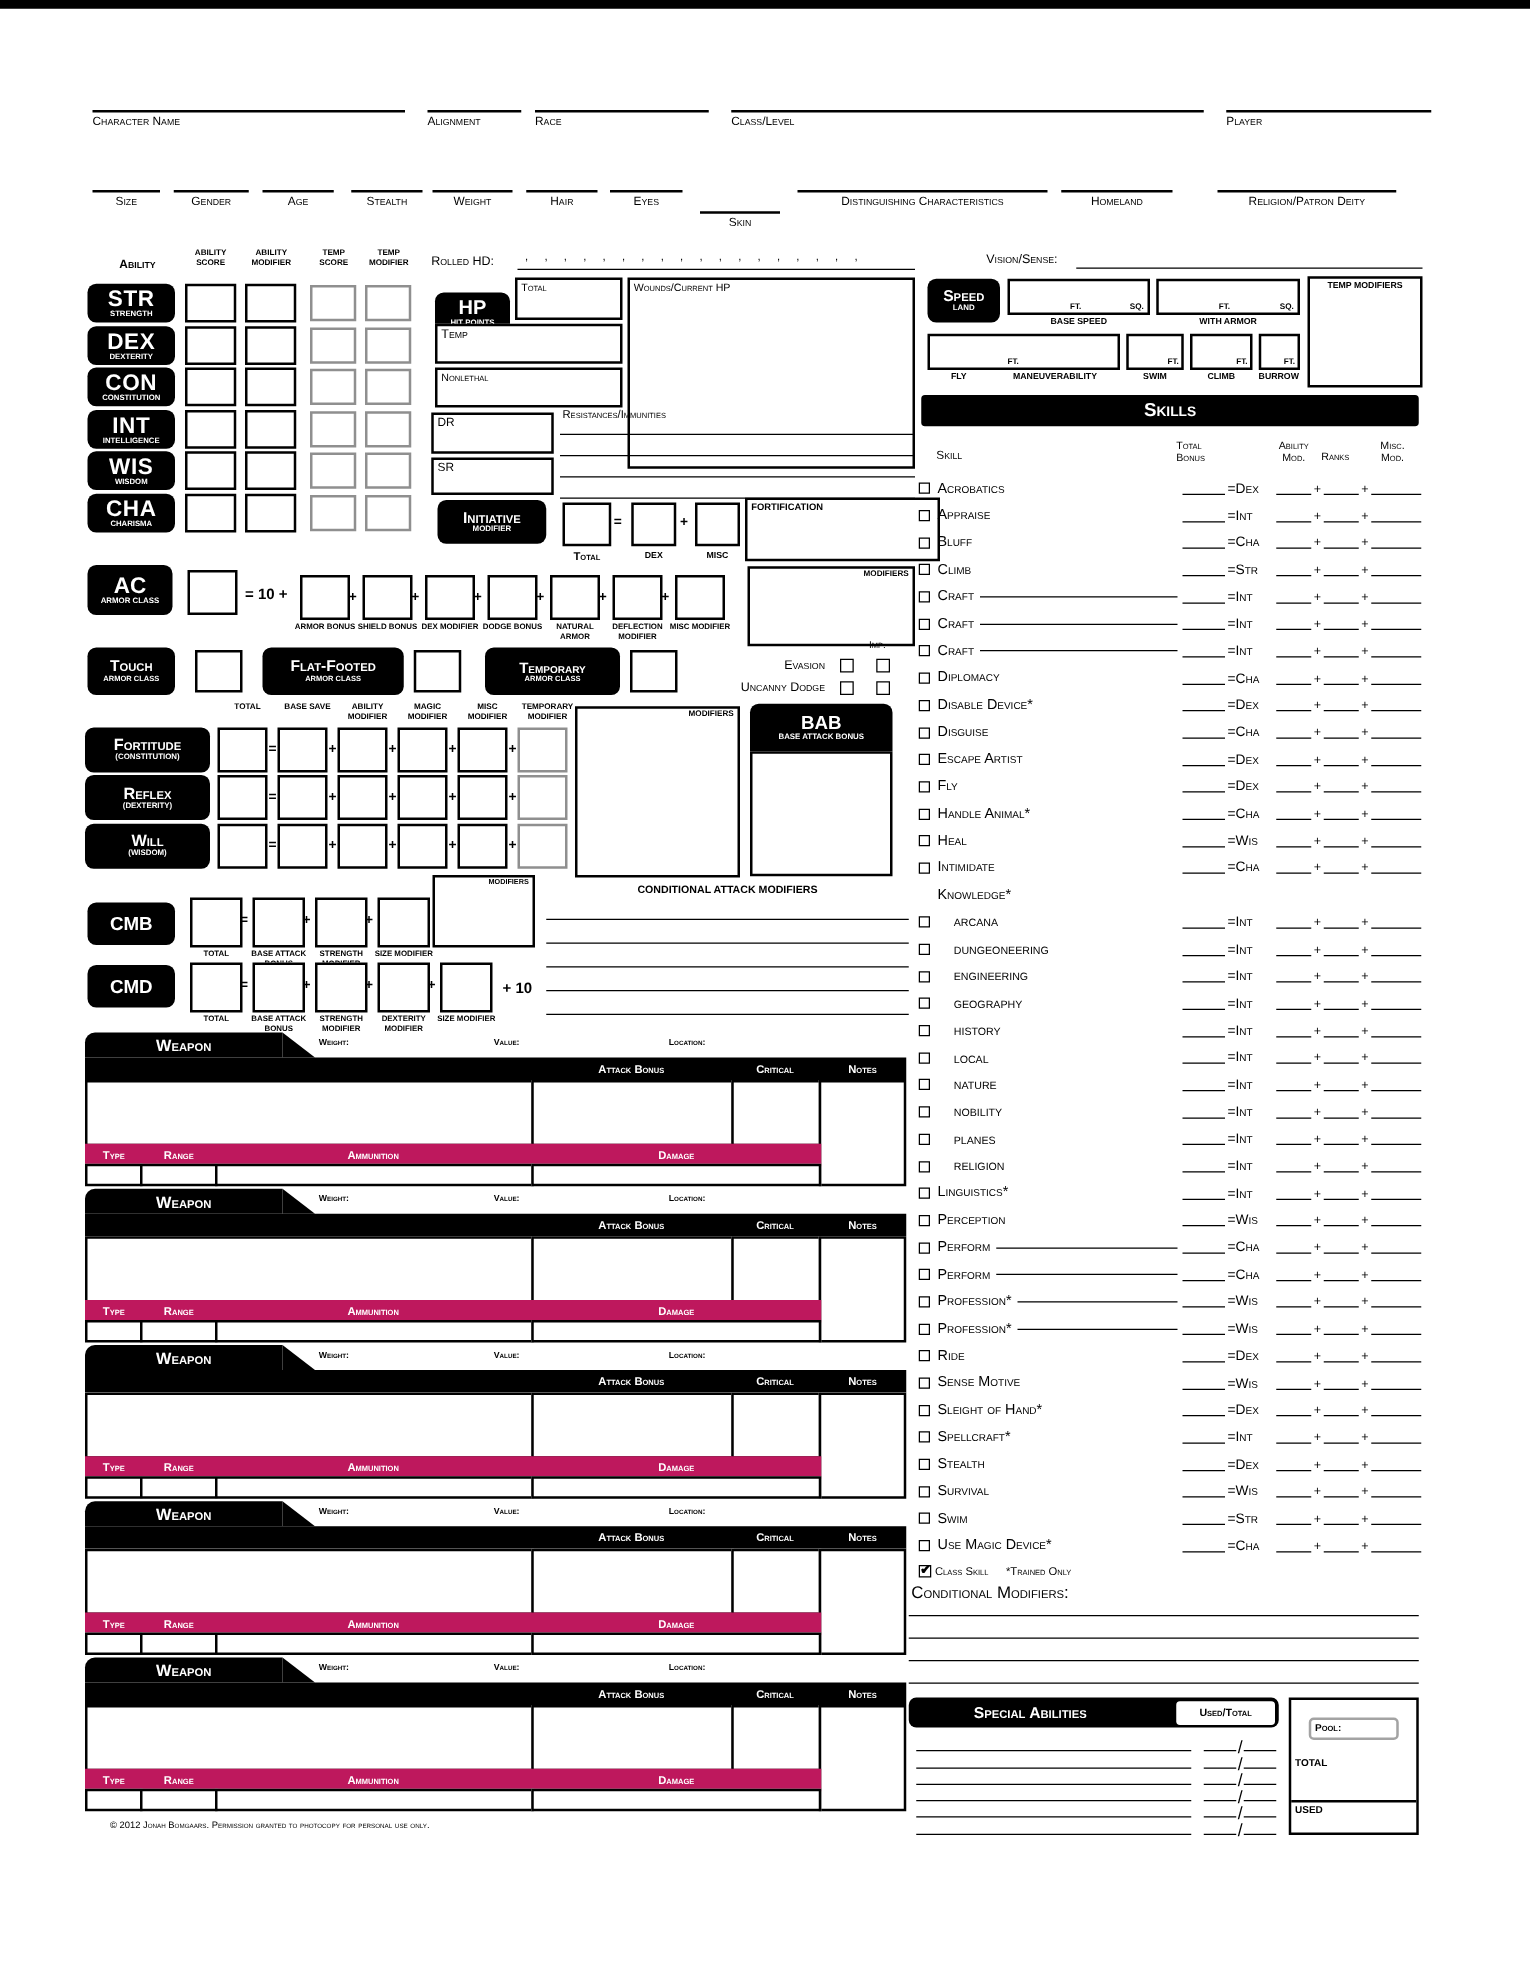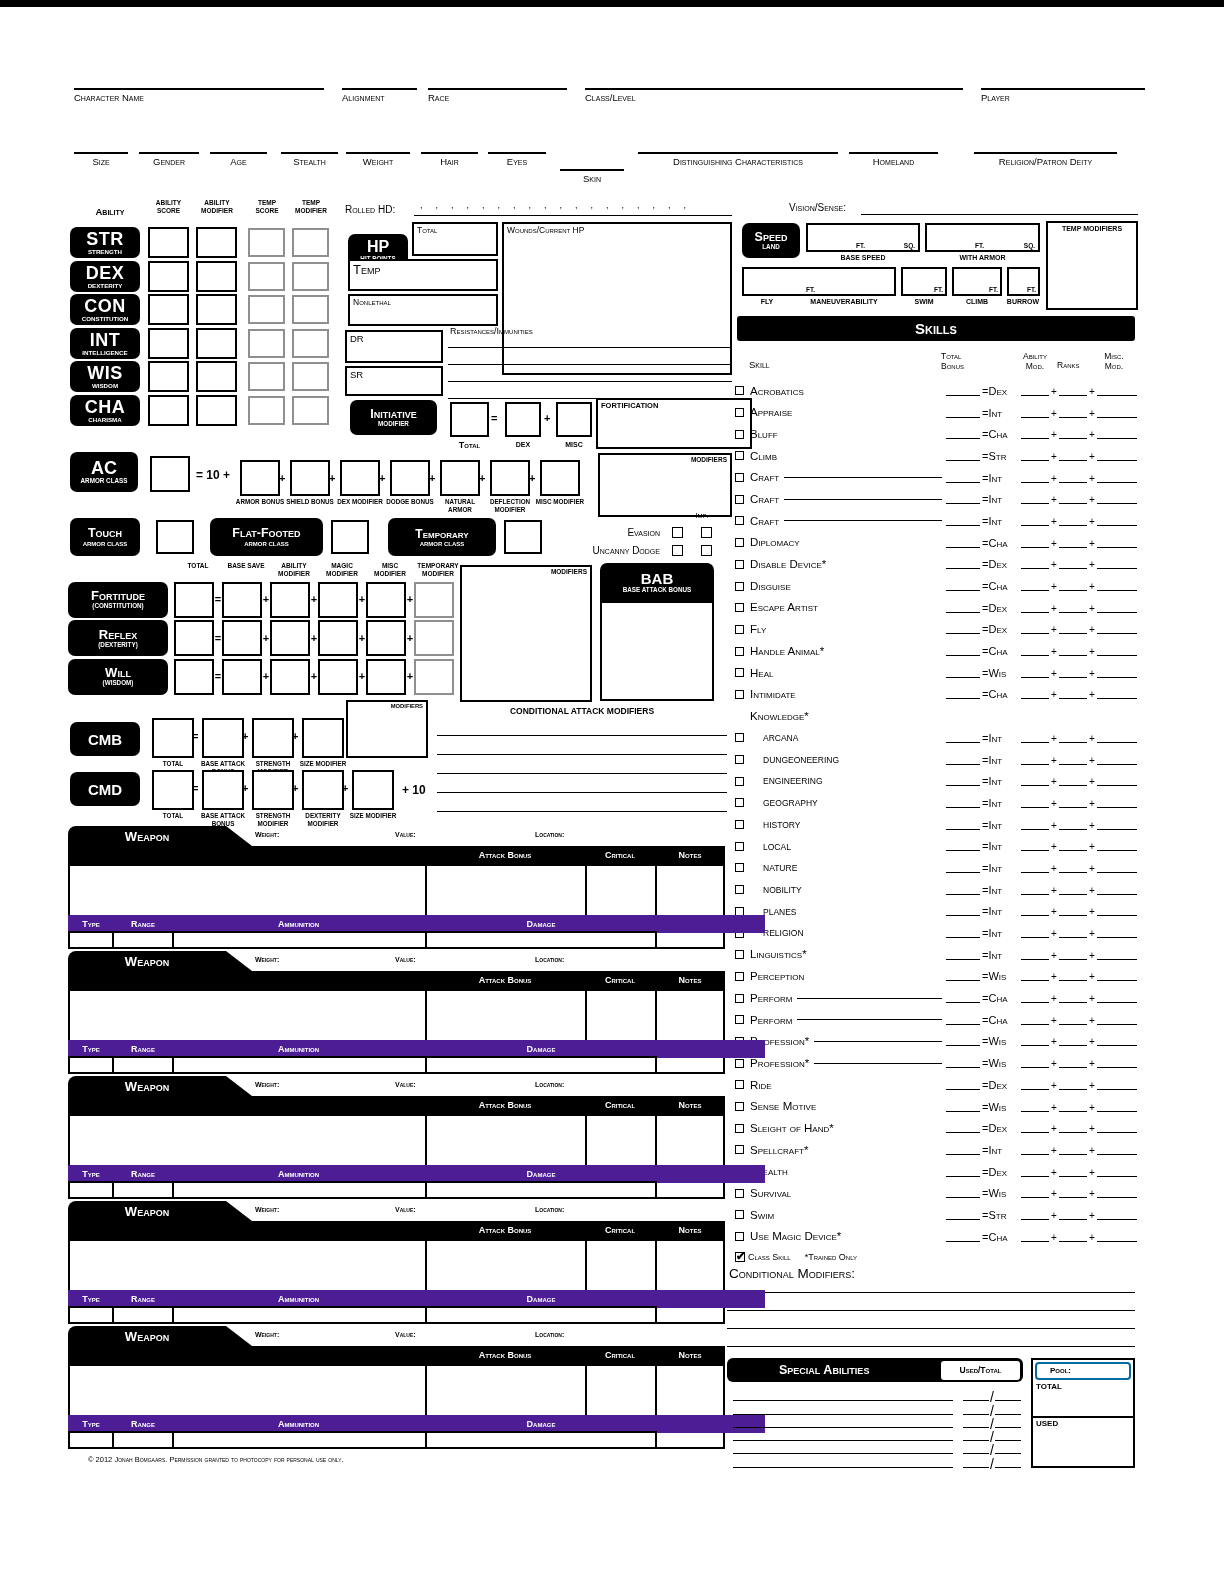--- a/index.html
+++ b/index.html
@@ -54,21 +54,21 @@
   .l-m{width:28px;border-bottom:1px solid #000;margin:0 1px 1px 1px;}
   .pl{font-size:10px;line-height:1;width:8px;text-align:center;}
   .l-ms{width:40px;border-bottom:1px solid #000;margin:0 0 1px 1px;}
   .skhdr{font-size:8.5px;font-variant:small-caps;line-height:1.15;}
   
   .wpn{position:relative;height:123px;margin-bottom:2px;}
   .wpn-tab{position:absolute;left:0;top:0;width:158px;height:20px;background:#000;border-radius:8px 0 0 0;color:#fff;display:flex;align-items:center;justify-content:center;font-size:13px;font-weight:bold;font-variant:small-caps;}
   .wpn-slant{position:absolute;left:158px;top:0;width:0;height:0;border-bottom:20px solid #000;border-right:26px solid transparent;}
   .wpn-meta{position:absolute;top:5px;font-size:7px;font-weight:bold;font-variant:small-caps;}
   .wpn-bar{position:absolute;left:0;top:20px;width:657px;height:18px;background:#000;color:#fff;}
-  .wpn-bar2{position:absolute;left:0;top:89px;width:697px;height:18px;background:#4c1d95;color:#fff;}
+  .wpn-bar2{position:absolute;left:0;top:89px;width:589px;height:18px;background:#be185d;color:#fff;}
   .wbh{position:absolute;font-size:9px;font-weight:bold;font-variant:small-caps;line-height:18px;text-align:center;}
   .wcell{position:absolute;border:2px solid #000;background:#fff;box-sizing:border-box;}
   
   .sa-row{display:flex;align-items:flex-end;height:13.3px;}
   .sa-l{flex:1;border-bottom:1.4px solid #000;margin-right:10px;}
   .sa-s{width:26px;border-bottom:1.4px solid #000;}
   .sa-slash{font-size:14px;line-height:1;margin:0 1px;position:relative;top:3px;}
   .ev-row{display:flex;justify-content:flex-end;align-items:center;height:16px;}
   .ev-cb{width:11px;height:11px;border:1.6px solid #000;box-sizing:border-box;flex:none;}
 </style>
@@ -177,21 +177,21 @@
     <div style="font-size:16px;font-weight:bold;">HP</div>
     <div style="font-size:6.3px;font-weight:bold;text-transform:uppercase;margin-top:1px;">Hit Points</div>
   </div>
   <div class="box" style="left:412px;top:222px;width:86px;height:34px;">
       <span class="boxlabel">Total</span>
     </div>
   <div class="box" style="left:502px;top:222px;width:230px;height:153px;">
       <span class="boxlabel">Wounds/Current HP</span>
     </div>
   <div class="box" style="left:348px;top:259px;width:150px;height:32px;">
-      <span class="boxlabel" style="font-size:13px;">Temp</span>
+      <span class="boxlabel" style="font-size:10px;">Temp</span>
     </div>
   <div class="box" style="left:348px;top:294px;width:150px;height:32px;">
       <span class="boxlabel">Nonlethal</span>
     </div>
   <div class="box" style="left:345px;top:330px;width:98px;height:33px;">
       <span class="boxlabel" style="font-size:9.5px;font-variant:normal;">DR</span>
     </div>
   <div class="box" style="left:345px;top:366px;width:98px;height:30px;">
       <span class="boxlabel" style="font-size:9.5px;font-variant:normal;">SR</span>
     </div>
@@ -1467,21 +1467,21 @@
 
         <div class="sa-row">
           <span class="sa-l"></span>
           <span class="sa-s"></span>
           <span class="sa-slash">/</span>
           <span class="sa-s"></span>
         </div>
 
     </div>
     <div style="position:absolute;left:304px;top:0;width:104px;height:110px;border:2.5px solid #000;box-sizing:border-box;background:#fff;">
-      <div style="margin:2px;border:2px solid #0369a1;border-radius:4px;height:14px;font-size:8px;font-weight:bold;font-variant:small-caps;padding-left:13px;line-height:13px;">Pool:</div>
+      <div style="margin:14px;border:2px solid #a3a3a3;border-radius:4px;height:14px;font-size:8px;font-weight:bold;font-variant:small-caps;padding-left:3px;line-height:13px;">Pool:</div>
       <div style="height:34px;border-bottom:2px solid #000;position:relative;">
         <span style="position:absolute;left:3px;top:0;font-size:8px;font-weight:bold;text-transform:uppercase;">Total</span>
       </div>
       <div style="height:52px;position:relative;">
         <span style="position:absolute;left:3px;top:1px;font-size:8px;font-weight:bold;text-transform:uppercase;">Used</span>
       </div>
     </div>
   </div>
 
   <div class="abs sc" style="left:88px;top:1455px;font-size:7.5px;">© 2012 Jonah Bomgaars.  Permission granted to photocopy for personal use only.</div>

